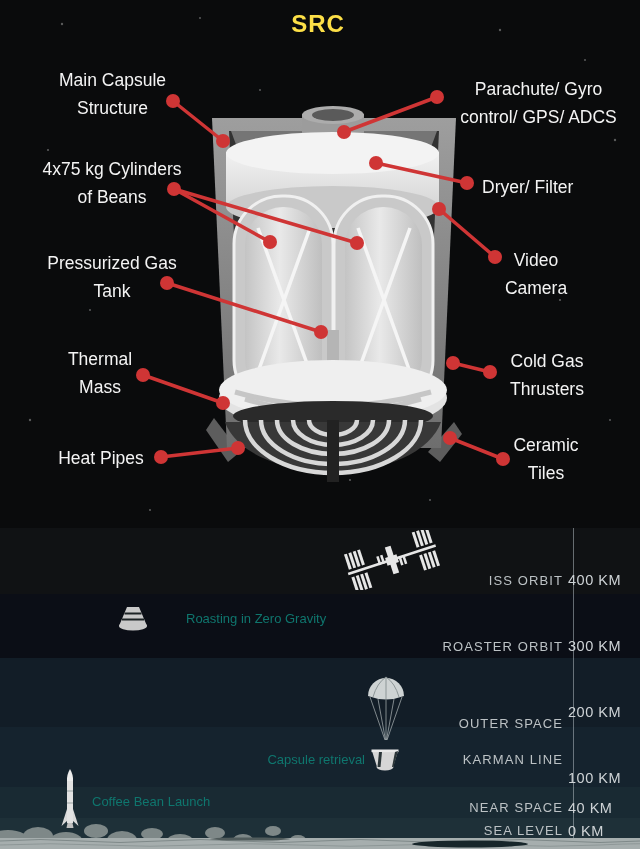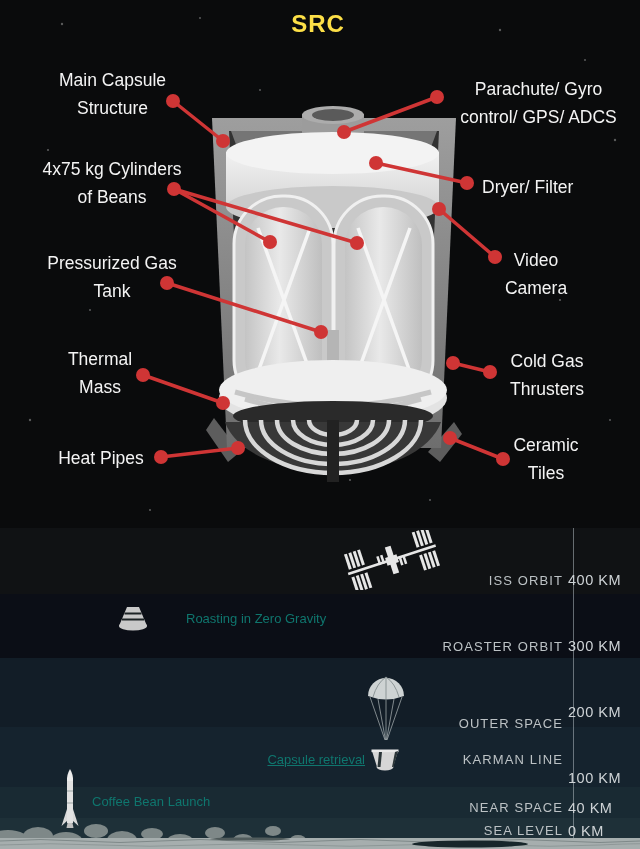--- a/index.html
+++ b/index.html
@@ -229,21 +229,21 @@
     <path d="M21,3 Q12,9 8,23 M21,3 Q30,9 34,23 M21,3 L21,25" stroke="#8d9697" stroke-width="1" fill="none"></path>
     <g stroke="#c2c8c8" stroke-width="0.7" opacity="0.9">
       <line x1="5" y1="23" x2="20" y2="66"></line>
         <line x1="13" y1="25" x2="20.5" y2="66"></line>
       <line x1="21" y1="26" x2="21" y2="66"></line>
         <line x1="29" y1="25" x2="21.5" y2="66"></line>
       <line x1="37" y1="23" x2="22" y2="66"></line>
     </g>
   </svg>
 
-  <div class="anno" style="right:275px;top:752px;text-decoration:underline;">Capsule retrieval</div>
+  <div class="anno" style="right:275px;top:752px;">Capsule retrieval</div>
   <svg class="icon" style="left:369px;top:748px;" width="32" height="24" viewBox="0 0 32 24">
     <ellipse cx="16" cy="19" rx="8.5" ry="3.5" fill="#d6d6d6"></ellipse>
     <polygon points="3,3 29,3 24,19 8,19" fill="#d6d6d6"></polygon>
     <rect x="2.5" y="1.5" width="27" height="2.6" fill="#e9e9e9"></rect>
     <polygon points="10,4 13,4 11.5,19 8.5,19" fill="#2b3538"></polygon>
     <polygon points="26,4 29,3 24.5,19 23,19" fill="#2b3538"></polygon>
   </svg>
 
   <svg class="icon" style="left:58px;top:769px;" width="24" height="66" viewBox="0 0 24 66">
     <path d="M12,0 Q15.5,6 15,12 L9,12 Q8.5,6 12,0 Z" fill="#ededed"></path>

